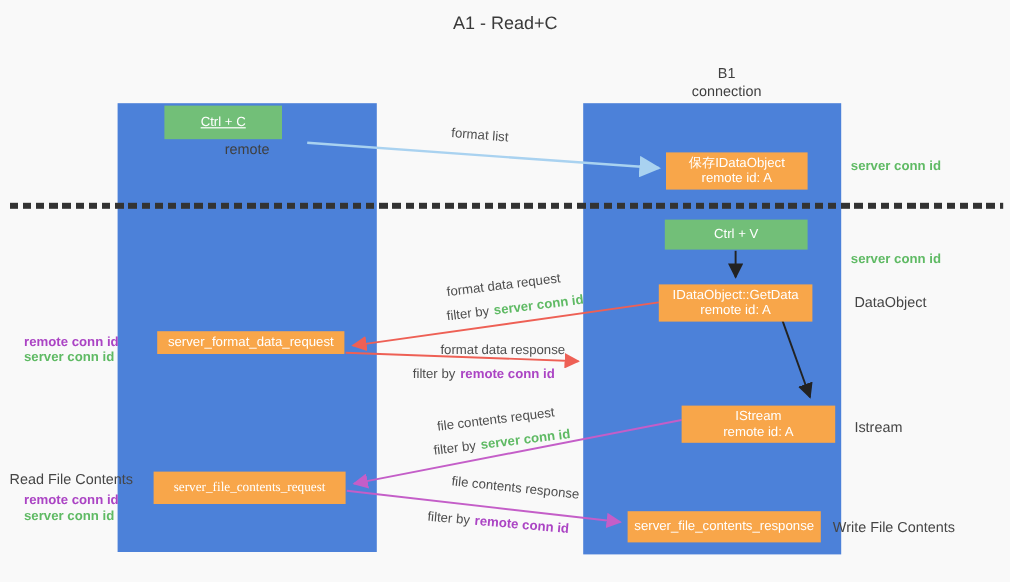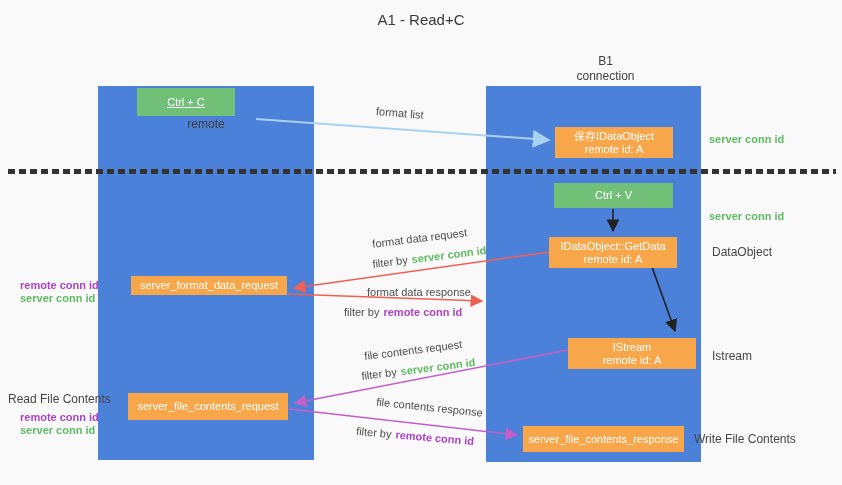--- a/index.html
+++ b/index.html
@@ -108,21 +108,21 @@
   <div class="box orange" style="left:131px;top:276px;width:156px;height:19px;">
     <span>server_format_data_request</span>
   </div>
 
 
   <div class="box orange" style="left:568px;top:338px;width:128px;height:31px;">
     <span>IStream</span>
     <span>remote id: A</span>
   </div>
 
-  <div class="box orange" style="left:128px;top:393px;width:160px;height:27px;">
+  <div class="box orange" style="left:128px;top:393px;width:160px;height:27px;font-family:Liberation Serif, serif;">
     <span>server_file_contents_request</span>
   </div>
 
   <div class="box orange" style="left:523px;top:426px;width:161px;height:26px;text-align:right;">
     <span>server_file_contents_response</span>
   </div>
 
   <div class="lbl rot-dn1" style="left:376px;top:107px;">format list</div>
 
   <div class="lbl rot-up" style="left:372px;top:232px;">format data request</div>

